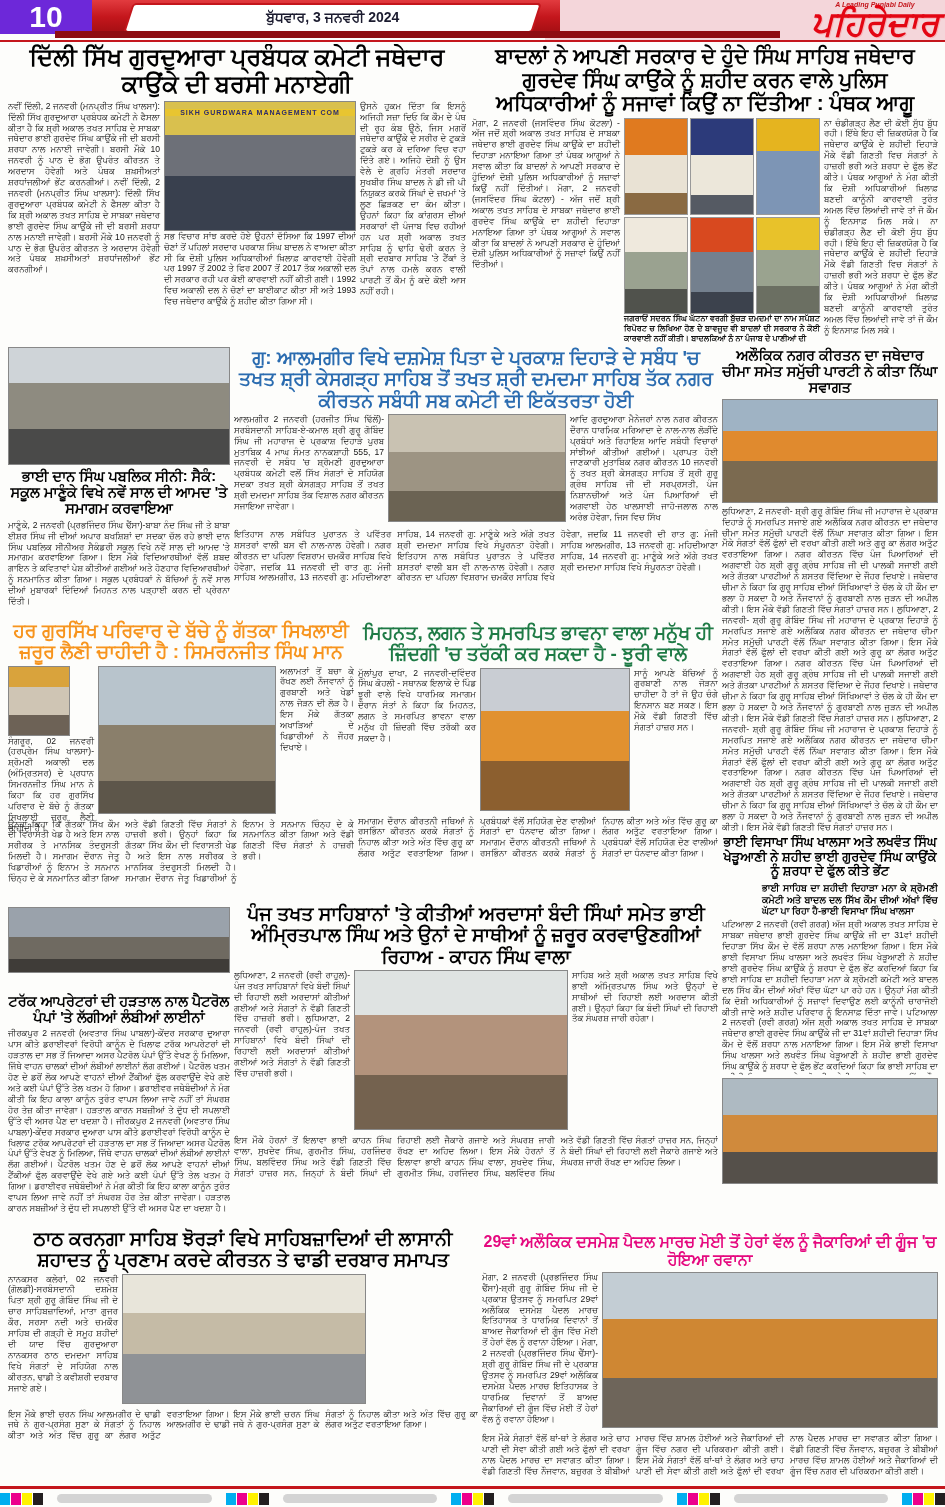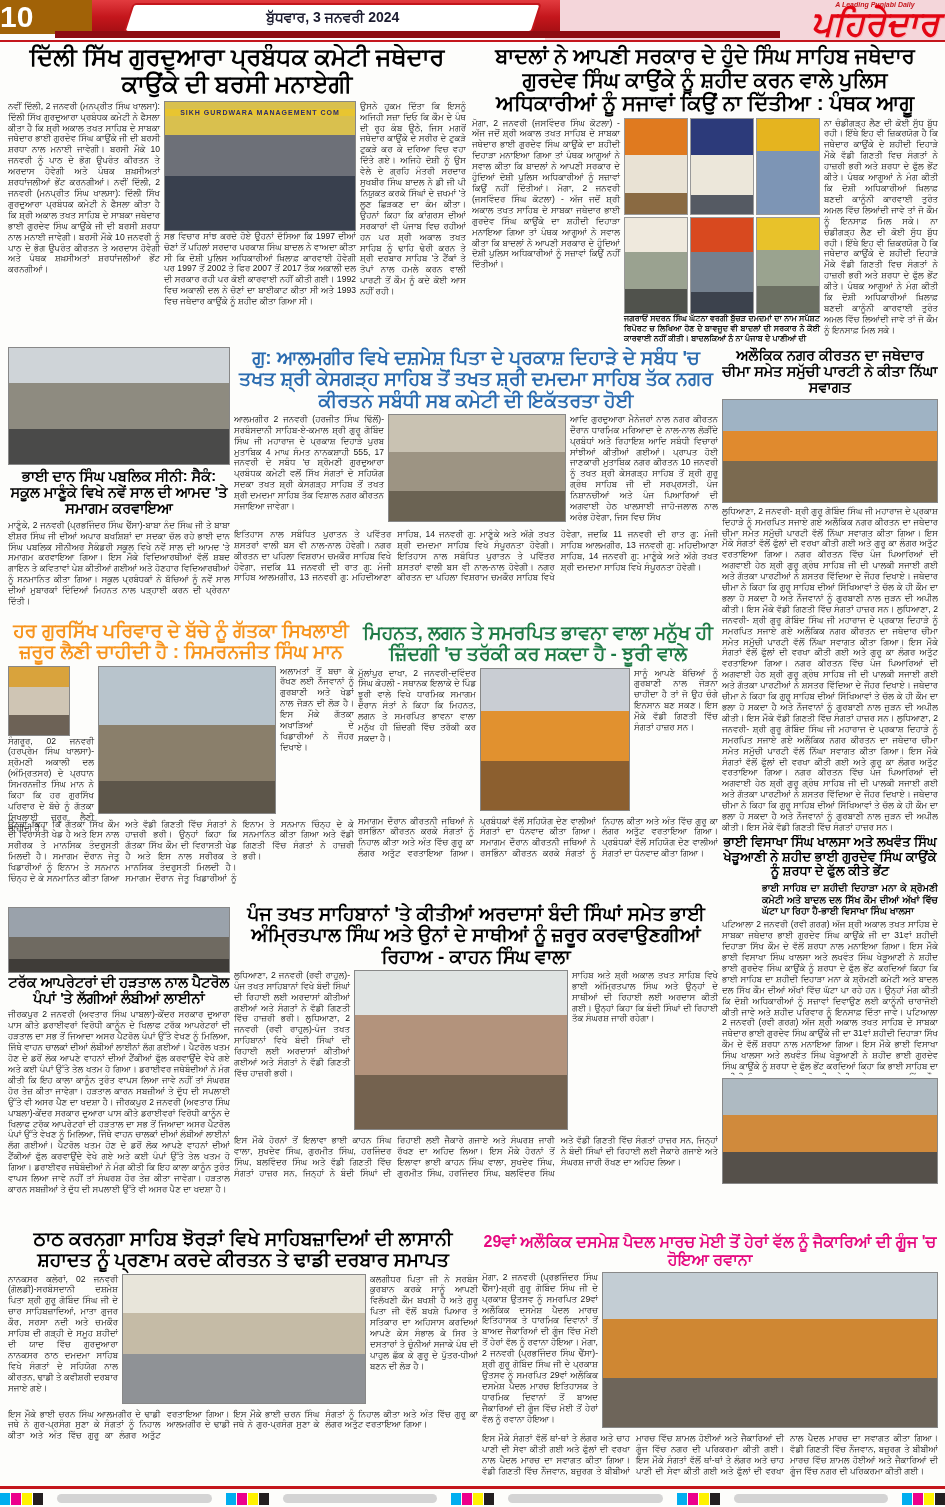--- a/index.html
+++ b/index.html
@@ -2,22 +2,22 @@
 <html><head>
 <meta charset="utf-8">
 <style>
   html,body{margin:0;padding:0;background:#e9e9e9;}
   .page{position:relative;width:945px;height:1507px;background:#fdfdfb;margin:0 auto;
         font-family:"Liberation Sans",sans-serif;overflow:hidden;}
   
   .hdr-red{position:absolute;left:0;top:0;width:560px;height:31px;
            background:linear-gradient(180deg,#e23b3f 0,#c4161c 55%,#a80f14 100%);}
   .hdr-pink{position:absolute;left:545px;top:0;width:400px;height:40px;background:#f4d6da;}
-  .pagenum{position:absolute;left:0;top:0;width:92px;height:34px;background:#a16207;color:#fff;
-           font-size:30px;font-weight:bold;line-height:34px;}
+  .pagenum{position:absolute;left:0;top:0;width:92px;height:34px;background:#6d28d9;color:#fff;
+           font-size:30px;font-weight:bold;text-align:center;line-height:34px;}
   .datebox{position:absolute;left:128px;top:3px;width:405px;height:26px;background:#fff;
            border:2px solid #c4161c;transform:skewX(-18deg);border-radius:4px;}
   .datebox span{display:block;transform:skewX(18deg);text-align:center;font-size:14px;
            font-weight:bold;color:#1b1b2f;line-height:24px;}
   .hdr-underbar{position:absolute;left:55px;top:31px;width:725px;height:7px;background:#8e0d12;}
   .hdr-rule{position:absolute;left:0;top:40px;width:945px;height:2px;background:#c4161c;}
   .mast{position:absolute;right:6px;top:1px;text-align:center;}
   .tagline{color:#c4161c;font-size:7px;font-weight:bold;font-style:italic;}
   .mast-title{color:#e30613;font-size:34px;font-weight:bold;font-style:italic;line-height:30px;
               text-shadow:1px 1px 0 #f9b3b8;}
@@ -153,21 +153,21 @@
     <div class="row" style="height:145px">
       <div class="body" style="width:118px">ਮੁੱਲਾਂਪੁਰ ਦਾਖਾ, 2 ਜਨਵਰੀ-ਦਵਿੰਦਰ ਸਿੰਘ ਕੋਹਲੀ - ਸਥਾਨਕ ਇਲਾਕੇ ਦੇ ਪਿੰਡ ਝੂਰੀ ਵਾਲੇ ਵਿਖੇ ਧਾਰਮਿਕ ਸਮਾਗਮ ਦੌਰਾਨ ਸੰਤਾਂ ਨੇ ਕਿਹਾ ਕਿ ਮਿਹਨਤ, ਲਗਨ ਤੇ ਸਮਰਪਿਤ ਭਾਵਨਾ ਵਾਲਾ ਮਨੁੱਖ ਹੀ ਜ਼ਿੰਦਗੀ ਵਿੱਚ ਤਰੱਕੀ ਕਰ ਸਕਦਾ ਹੈ।</div>
       <div class="ph ph-saffron" style="width:150px;height:143px"></div>
       <div class="body" style="flex:1">ਸਾਨੂੰ ਆਪਣੇ ਬੱਚਿਆਂ ਨੂੰ ਗੁਰਬਾਣੀ ਨਾਲ ਜੋੜਨਾ ਚਾਹੀਦਾ ਹੈ ਤਾਂ ਜੋ ਉਹ ਚੰਗੇ ਇਨਸਾਨ ਬਣ ਸਕਣ। ਇਸ ਮੌਕੇ ਵੱਡੀ ਗਿਣਤੀ ਵਿੱਚ ਸੰਗਤਾਂ ਹਾਜ਼ਰ ਸਨ।</div>
     </div>
     <div class="body" style="margin-top:3px;column-count:3;column-gap:6px">ਸਮਾਗਮ ਦੌਰਾਨ ਕੀਰਤਨੀ ਜਥਿਆਂ ਨੇ ਰਸਭਿੰਨਾ ਕੀਰਤਨ ਕਰਕੇ ਸੰਗਤਾਂ ਨੂੰ ਨਿਹਾਲ ਕੀਤਾ ਅਤੇ ਅੰਤ ਵਿੱਚ ਗੁਰੂ ਕਾ ਲੰਗਰ ਅਤੁੱਟ ਵਰਤਾਇਆ ਗਿਆ। ਪ੍ਰਬੰਧਕਾਂ ਵੱਲੋਂ ਸਹਿਯੋਗ ਦੇਣ ਵਾਲੀਆਂ ਸੰਗਤਾਂ ਦਾ ਧੰਨਵਾਦ ਕੀਤਾ ਗਿਆ। ਸਮਾਗਮ ਦੌਰਾਨ ਕੀਰਤਨੀ ਜਥਿਆਂ ਨੇ ਰਸਭਿੰਨਾ ਕੀਰਤਨ ਕਰਕੇ ਸੰਗਤਾਂ ਨੂੰ ਨਿਹਾਲ ਕੀਤਾ ਅਤੇ ਅੰਤ ਵਿੱਚ ਗੁਰੂ ਕਾ ਲੰਗਰ ਅਤੁੱਟ ਵਰਤਾਇਆ ਗਿਆ। ਪ੍ਰਬੰਧਕਾਂ ਵੱਲੋਂ ਸਹਿਯੋਗ ਦੇਣ ਵਾਲੀਆਂ ਸੰਗਤਾਂ ਦਾ ਧੰਨਵਾਦ ਕੀਤਾ ਗਿਆ।</div>
   </div>
 
   <div class="art" style="left:8px;top:907px;width:222px;height:318px">
     <div class="ph ph-pump" style="width:100%;height:66px"></div>
-    <div class="hl" style="font-size:14.5px;margin-top:1px">ਟਰੱਕ ਆਪਰੇਟਰਾਂ ਦੀ ਹੜਤਾਲ ਨਾਲ ਪੈਟਰੋਲ ਪੰਪਾਂ 'ਤੇ ਲੱਗੀਆਂ ਲੰਬੀਆਂ ਲਾਈਨਾਂ</div>
+    <div class="hl" style="font-size:14.5px;margin-top:20px">ਟਰੱਕ ਆਪਰੇਟਰਾਂ ਦੀ ਹੜਤਾਲ ਨਾਲ ਪੈਟਰੋਲ ਪੰਪਾਂ 'ਤੇ ਲੱਗੀਆਂ ਲੰਬੀਆਂ ਲਾਈਨਾਂ</div>
     <div class="body">ਜੀਰਕਪੁਰ 2 ਜਨਵਰੀ (ਅਵਤਾਰ ਸਿੰਘ ਪਾਬਲਾ)-ਕੇਂਦਰ ਸਰਕਾਰ ਦੁਆਰਾ ਪਾਸ ਕੀਤੇ ਡਰਾਈਵਰਾਂ ਵਿਰੋਧੀ ਕਾਨੂੰਨ ਦੇ ਖਿਲਾਫ ਟਰੱਕ ਆਪਰੇਟਰਾਂ ਦੀ ਹੜਤਾਲ ਦਾ ਸਭ ਤੋਂ ਜਿਆਦਾ ਅਸਰ ਪੈਟਰੋਲ ਪੰਪਾਂ ਉੱਤੇ ਵੇਖਣ ਨੂੰ ਮਿਲਿਆ, ਜਿੱਥੇ ਵਾਹਨ ਚਾਲਕਾਂ ਦੀਆਂ ਲੰਬੀਆਂ ਲਾਈਨਾਂ ਲੱਗ ਗਈਆਂ। ਪੈਟਰੋਲ ਖਤਮ ਹੋਣ ਦੇ ਡਰੋਂ ਲੋਕ ਆਪਣੇ ਵਾਹਨਾਂ ਦੀਆਂ ਟੈਂਕੀਆਂ ਫੁੱਲ ਕਰਵਾਉਂਦੇ ਵੇਖੇ ਗਏ ਅਤੇ ਕਈ ਪੰਪਾਂ ਉੱਤੇ ਤੇਲ ਖਤਮ ਹੋ ਗਿਆ। ਡਰਾਈਵਰ ਜਥੇਬੰਦੀਆਂ ਨੇ ਮੰਗ ਕੀਤੀ ਕਿ ਇਹ ਕਾਲਾ ਕਾਨੂੰਨ ਤੁਰੰਤ ਵਾਪਸ ਲਿਆ ਜਾਵੇ ਨਹੀਂ ਤਾਂ ਸੰਘਰਸ਼ ਹੋਰ ਤੇਜ਼ ਕੀਤਾ ਜਾਵੇਗਾ। ਹੜਤਾਲ ਕਾਰਨ ਸਬਜ਼ੀਆਂ ਤੇ ਦੁੱਧ ਦੀ ਸਪਲਾਈ ਉੱਤੇ ਵੀ ਅਸਰ ਪੈਣ ਦਾ ਖਦਸ਼ਾ ਹੈ। ਜੀਰਕਪੁਰ 2 ਜਨਵਰੀ (ਅਵਤਾਰ ਸਿੰਘ ਪਾਬਲਾ)-ਕੇਂਦਰ ਸਰਕਾਰ ਦੁਆਰਾ ਪਾਸ ਕੀਤੇ ਡਰਾਈਵਰਾਂ ਵਿਰੋਧੀ ਕਾਨੂੰਨ ਦੇ ਖਿਲਾਫ ਟਰੱਕ ਆਪਰੇਟਰਾਂ ਦੀ ਹੜਤਾਲ ਦਾ ਸਭ ਤੋਂ ਜਿਆਦਾ ਅਸਰ ਪੈਟਰੋਲ ਪੰਪਾਂ ਉੱਤੇ ਵੇਖਣ ਨੂੰ ਮਿਲਿਆ, ਜਿੱਥੇ ਵਾਹਨ ਚਾਲਕਾਂ ਦੀਆਂ ਲੰਬੀਆਂ ਲਾਈਨਾਂ ਲੱਗ ਗਈਆਂ। ਪੈਟਰੋਲ ਖਤਮ ਹੋਣ ਦੇ ਡਰੋਂ ਲੋਕ ਆਪਣੇ ਵਾਹਨਾਂ ਦੀਆਂ ਟੈਂਕੀਆਂ ਫੁੱਲ ਕਰਵਾਉਂਦੇ ਵੇਖੇ ਗਏ ਅਤੇ ਕਈ ਪੰਪਾਂ ਉੱਤੇ ਤੇਲ ਖਤਮ ਹੋ ਗਿਆ। ਡਰਾਈਵਰ ਜਥੇਬੰਦੀਆਂ ਨੇ ਮੰਗ ਕੀਤੀ ਕਿ ਇਹ ਕਾਲਾ ਕਾਨੂੰਨ ਤੁਰੰਤ ਵਾਪਸ ਲਿਆ ਜਾਵੇ ਨਹੀਂ ਤਾਂ ਸੰਘਰਸ਼ ਹੋਰ ਤੇਜ਼ ਕੀਤਾ ਜਾਵੇਗਾ। ਹੜਤਾਲ ਕਾਰਨ ਸਬਜ਼ੀਆਂ ਤੇ ਦੁੱਧ ਦੀ ਸਪਲਾਈ ਉੱਤੇ ਵੀ ਅਸਰ ਪੈਣ ਦਾ ਖਦਸ਼ਾ ਹੈ।</div>
   </div>
 
   <div class="art" style="left:234px;top:903px;width:484px;height:322px">
     <div class="hl" style="font-size:19px">ਪੰਜ ਤਖਤ ਸਾਹਿਬਾਨਾਂ 'ਤੇ ਕੀਤੀਆਂ ਅਰਦਾਸਾਂ ਬੰਦੀ ਸਿੰਘਾਂ ਸਮੇਤ ਭਾਈ ਅੰਮ੍ਰਿਤਪਾਲ ਸਿੰਘ ਅਤੇ ਉਨਾਂ ਦੇ ਸਾਥੀਆਂ ਨੂੰ ਜ਼ਰੂਰ ਕਰਵਾਉਣਗੀਆਂ ਰਿਹਾਅ - ਕਾਹਨ ਸਿੰਘ ਵਾਲਾ</div>
     <div class="row" style="height:162px">
       <div class="body" style="width:116px">ਲੁਧਿਆਣਾ, 2 ਜਨਵਰੀ (ਰਵੀ ਰਾਹੁਲ)-ਪੰਜ ਤਖਤ ਸਾਹਿਬਾਨਾਂ ਵਿਖੇ ਬੰਦੀ ਸਿੰਘਾਂ ਦੀ ਰਿਹਾਈ ਲਈ ਅਰਦਾਸਾਂ ਕੀਤੀਆਂ ਗਈਆਂ ਅਤੇ ਸੰਗਤਾਂ ਨੇ ਵੱਡੀ ਗਿਣਤੀ ਵਿੱਚ ਹਾਜ਼ਰੀ ਭਰੀ। ਲੁਧਿਆਣਾ, 2 ਜਨਵਰੀ (ਰਵੀ ਰਾਹੁਲ)-ਪੰਜ ਤਖਤ ਸਾਹਿਬਾਨਾਂ ਵਿਖੇ ਬੰਦੀ ਸਿੰਘਾਂ ਦੀ ਰਿਹਾਈ ਲਈ ਅਰਦਾਸਾਂ ਕੀਤੀਆਂ ਗਈਆਂ ਅਤੇ ਸੰਗਤਾਂ ਨੇ ਵੱਡੀ ਗਿਣਤੀ ਵਿੱਚ ਹਾਜ਼ਰੀ ਭਰੀ।</div>
       <div class="ph ph-tent" style="width:214px;height:160px"></div>
       <div class="body" style="flex:1">ਸਾਹਿਬ ਅਤੇ ਸ਼੍ਰੀ ਅਕਾਲ ਤਖਤ ਸਾਹਿਬ ਵਿਖੇ ਭਾਈ ਅੰਮ੍ਰਿਤਪਾਲ ਸਿੰਘ ਅਤੇ ਉਨ੍ਹਾਂ ਦੇ ਸਾਥੀਆਂ ਦੀ ਰਿਹਾਈ ਲਈ ਅਰਦਾਸ ਕੀਤੀ ਗਈ। ਉਨ੍ਹਾਂ ਕਿਹਾ ਕਿ ਬੰਦੀ ਸਿੰਘਾਂ ਦੀ ਰਿਹਾਈ ਤੱਕ ਸੰਘਰਸ਼ ਜਾਰੀ ਰਹੇਗਾ।</div>
     </div>
@@ -179,21 +179,20 @@
     <div class="deck">ਭਾਈ ਸਾਹਿਬ ਦਾ ਸ਼ਹੀਦੀ ਦਿਹਾੜਾ ਮਨਾ ਕੇ ਸ਼੍ਰੋਮਣੀ ਕਮੇਟੀ ਅਤੇ ਬਾਦਲ ਦਲ ਸਿੱਖ ਕੌਮ ਦੀਆਂ ਅੱਖਾਂ ਵਿੱਚ ਘੱਟਾ ਪਾ ਰਿਹਾ ਹੈ-ਭਾਈ ਵਿਸਾਖਾ ਸਿੰਘ ਖਾਲਸਾ</div>
     <div class="body" style="margin-top:2px;height:156px;overflow:hidden">ਪਟਿਆਲਾ 2 ਜਨਵਰੀ (ਰਵੀ ਗਰਗ) ਅੱਜ ਸ਼੍ਰੀ ਅਕਾਲ ਤਖਤ ਸਾਹਿਬ ਦੇ ਸਾਬਕਾ ਜਥੇਦਾਰ ਭਾਈ ਗੁਰਦੇਵ ਸਿੰਘ ਕਾਉਂਕੇ ਜੀ ਦਾ 31ਵਾਂ ਸ਼ਹੀਦੀ ਦਿਹਾੜਾ ਸਿੱਖ ਕੌਮ ਦੇ ਵੱਲੋਂ ਸ਼ਰਧਾ ਨਾਲ ਮਨਾਇਆ ਗਿਆ। ਇਸ ਮੌਕੇ ਭਾਈ ਵਿਸਾਖਾ ਸਿੰਘ ਖਾਲਸਾ ਅਤੇ ਲਖਵੰਤ ਸਿੰਘ ਖੇੜੂਆਣੀ ਨੇ ਸ਼ਹੀਦ ਭਾਈ ਗੁਰਦੇਵ ਸਿੰਘ ਕਾਉਂਕੇ ਨੂੰ ਸ਼ਰਧਾ ਦੇ ਫੁੱਲ ਭੇਂਟ ਕਰਦਿਆਂ ਕਿਹਾ ਕਿ ਭਾਈ ਸਾਹਿਬ ਦਾ ਸ਼ਹੀਦੀ ਦਿਹਾੜਾ ਮਨਾ ਕੇ ਸ਼੍ਰੋਮਣੀ ਕਮੇਟੀ ਅਤੇ ਬਾਦਲ ਦਲ ਸਿੱਖ ਕੌਮ ਦੀਆਂ ਅੱਖਾਂ ਵਿੱਚ ਘੱਟਾ ਪਾ ਰਹੇ ਹਨ। ਉਨ੍ਹਾਂ ਮੰਗ ਕੀਤੀ ਕਿ ਦੋਸ਼ੀ ਅਧਿਕਾਰੀਆਂ ਨੂੰ ਸਜ਼ਾਵਾਂ ਦਿਵਾਉਣ ਲਈ ਕਾਨੂੰਨੀ ਚਾਰਾਜੋਈ ਕੀਤੀ ਜਾਵੇ ਅਤੇ ਸ਼ਹੀਦ ਪਰਿਵਾਰ ਨੂੰ ਇਨਸਾਫ਼ ਦਿੱਤਾ ਜਾਵੇ। ਪਟਿਆਲਾ 2 ਜਨਵਰੀ (ਰਵੀ ਗਰਗ) ਅੱਜ ਸ਼੍ਰੀ ਅਕਾਲ ਤਖਤ ਸਾਹਿਬ ਦੇ ਸਾਬਕਾ ਜਥੇਦਾਰ ਭਾਈ ਗੁਰਦੇਵ ਸਿੰਘ ਕਾਉਂਕੇ ਜੀ ਦਾ 31ਵਾਂ ਸ਼ਹੀਦੀ ਦਿਹਾੜਾ ਸਿੱਖ ਕੌਮ ਦੇ ਵੱਲੋਂ ਸ਼ਰਧਾ ਨਾਲ ਮਨਾਇਆ ਗਿਆ। ਇਸ ਮੌਕੇ ਭਾਈ ਵਿਸਾਖਾ ਸਿੰਘ ਖਾਲਸਾ ਅਤੇ ਲਖਵੰਤ ਸਿੰਘ ਖੇੜੂਆਣੀ ਨੇ ਸ਼ਹੀਦ ਭਾਈ ਗੁਰਦੇਵ ਸਿੰਘ ਕਾਉਂਕੇ ਨੂੰ ਸ਼ਰਧਾ ਦੇ ਫੁੱਲ ਭੇਂਟ ਕਰਦਿਆਂ ਕਿਹਾ ਕਿ ਭਾਈ ਸਾਹਿਬ ਦਾ ਸ਼ਹੀਦੀ ਦਿਹਾੜਾ ਮਨਾ ਕੇ ਸ਼੍ਰੋਮਣੀ ਕਮੇਟੀ ਅਤੇ ਬਾਦਲ ਦਲ ਸਿੱਖ ਕੌਮ ਦੀਆਂ ਅੱਖਾਂ ਵਿੱਚ ਘੱਟਾ ਪਾ ਰਹੇ ਹਨ। ਉਨ੍ਹਾਂ ਮੰਗ ਕੀਤੀ ਕਿ ਦੋਸ਼ੀ ਅਧਿਕਾਰੀਆਂ ਨੂੰ ਸਜ਼ਾਵਾਂ ਦਿਵਾਉਣ ਲਈ ਕਾਨੂੰਨੀ ਚਾਰਾਜੋਈ ਕੀਤੀ ਜਾਵੇ ਅਤੇ ਸ਼ਹੀਦ ਪਰਿਵਾਰ ਨੂੰ ਇਨਸਾਫ਼ ਦਿੱਤਾ ਜਾਵੇ।</div>
     <div class="ph ph-group" style="width:100%;height:106px;margin-top:3px"></div>
   </div>
 
   <div class="art" style="left:8px;top:1228px;width:470px;height:256px">
     <div class="hl" style="font-size:19px">ਠਾਠ ਕਰਨਗਾ ਸਾਹਿਬ ਝੋਰੜਾਂ ਵਿਖੇ ਸਾਹਿਬਜ਼ਾਦਿਆਂ ਦੀ ਲਾਸਾਨੀ ਸ਼ਹਾਦਤ ਨੂੰ ਪ੍ਰਣਾਮ ਕਰਦੇ ਕੀਰਤਨ ਤੇ ਢਾਡੀ ਦਰਬਾਰ ਸਮਾਪਤ</div>
     <div class="row" style="height:132px">
       <div class="body" style="width:110px">ਨਾਨਕਸਰ ਕਲੇਰਾਂ, 02 ਜਨਵਰੀ (ਗੋਲਡੀ)-ਸਰਬੰਸਦਾਨੀ ਦਸ਼ਮੇਸ਼ ਪਿਤਾ ਸ਼੍ਰੀ ਗੁਰੂ ਗੋਬਿੰਦ ਸਿੰਘ ਜੀ ਦੇ ਚਾਰ ਸਾਹਿਬਜ਼ਾਦਿਆਂ, ਮਾਤਾ ਗੁਜਰ ਕੌਰ, ਸਰਸਾ ਨਦੀ ਅਤੇ ਚਮਕੌਰ ਸਾਹਿਬ ਦੀ ਗੜ੍ਹੀ ਦੇ ਸਮੂਹ ਸ਼ਹੀਦਾਂ ਦੀ ਯਾਦ ਵਿੱਚ ਗੁਰਦੁਆਰਾ ਨਾਨਕਸਰ ਠਾਠ ਦਮਦਮਾ ਸਾਹਿਬ ਵਿਖੇ ਸੰਗਤਾਂ ਦੇ ਸਹਿਯੋਗ ਨਾਲ ਕੀਰਤਨ, ਢਾਡੀ ਤੇ ਕਵੀਸ਼ਰੀ ਦਰਬਾਰ ਸਜਾਏ ਗਏ।</div>
       <div class="ph ph-kirtan" style="width:244px;height:130px"></div>
-      <div class="body" style="flex:1">ਕਲਗੀਧਰ ਪਿਤਾ ਜੀ ਨੇ ਸਰਬੰਸ ਕੁਰਬਾਨ ਕਰਕੇ ਸਾਨੂੰ ਆਪਣੀ ਵਿਲੱਖਣੀ ਕੌਮ ਬਖਸ਼ੀ ਹੈ ਅਤੇ ਗੁਰੂ ਪਿਤਾ ਜੀ ਵੱਲੋਂ ਬਖਸ਼ੇ ਪਿਆਰ ਤੇ ਸਤਿਕਾਰ ਦਾ ਅਹਿਸਾਸ ਕਰਦਿਆਂ ਆਪਣੇ ਕੇਸ ਸੰਭਾਲ ਕੇ ਸਿਰ ਤੇ ਦਸਤਾਰਾਂ ਤੇ ਚੁੰਨੀਆਂ ਸਜਾਕੇ ਪੰਥ ਦੀ ਪਾਹੁਲ ਛੱਕ ਕੇ ਗੁਰੂ ਦੇ ਪੁੱਤਰ-ਧੀਆਂ ਬਣਨ ਦੀ ਲੋੜ ਹੈ।</div>
     </div>
     <div class="body" style="margin-top:3px;column-count:3;column-gap:6px">ਇਸ ਮੌਕੇ ਭਾਈ ਚਰਨ ਸਿੰਘ ਆਲਮਗੀਰ ਦੇ ਢਾਡੀ ਜਥੇ ਨੇ ਗੁਰ-ਪ੍ਰਸੰਗ ਸੁਣਾ ਕੇ ਸੰਗਤਾਂ ਨੂੰ ਨਿਹਾਲ ਕੀਤਾ ਅਤੇ ਅੰਤ ਵਿੱਚ ਗੁਰੂ ਕਾ ਲੰਗਰ ਅਤੁੱਟ ਵਰਤਾਇਆ ਗਿਆ। ਇਸ ਮੌਕੇ ਭਾਈ ਚਰਨ ਸਿੰਘ ਆਲਮਗੀਰ ਦੇ ਢਾਡੀ ਜਥੇ ਨੇ ਗੁਰ-ਪ੍ਰਸੰਗ ਸੁਣਾ ਕੇ ਸੰਗਤਾਂ ਨੂੰ ਨਿਹਾਲ ਕੀਤਾ ਅਤੇ ਅੰਤ ਵਿੱਚ ਗੁਰੂ ਕਾ ਲੰਗਰ ਅਤੁੱਟ ਵਰਤਾਇਆ ਗਿਆ।</div>
   </div>
 
   <div class="art" style="left:482px;top:1233px;width:456px;height:251px">
     <div class="hl" style="font-size:16px;color:#e5097f">29ਵਾਂ ਅਲੌਕਿਕ ਦਸਮੇਸ਼ ਪੈਦਲ ਮਾਰਚ ਮੋਈ ਤੋਂ ਹੇਰਾਂ ਵੱਲ ਨੂੰ ਜੈਕਾਰਿਆਂ ਦੀ ਗੂੰਜ 'ਚ ਹੋਇਆ ਰਵਾਨਾ</div>
     <div class="row" style="height:158px">
       <div class="body" style="width:116px">ਮੋਗਾ, 2 ਜਨਵਰੀ (ਪ੍ਰਭਜਿੰਦਰ ਸਿੰਘ ਢੈਂਸਾ)-ਸ਼੍ਰੀ ਗੁਰੂ ਗੋਬਿੰਦ ਸਿੰਘ ਜੀ ਦੇ ਪ੍ਰਕਾਸ਼ ਉਤਸਵ ਨੂੰ ਸਮਰਪਿਤ 29ਵਾਂ ਅਲੌਕਿਕ ਦਸਮੇਸ਼ ਪੈਦਲ ਮਾਰਚ ਇਤਿਹਾਸਕ ਤੇ ਧਾਰਮਿਕ ਦਿਵਾਨਾਂ ਤੋਂ ਬਾਅਦ ਜੈਕਾਰਿਆਂ ਦੀ ਗੂੰਜ ਵਿੱਚ ਮੋਈ ਤੋਂ ਹੇਰਾਂ ਵੱਲ ਨੂੰ ਰਵਾਨਾ ਹੋਇਆ। ਮੋਗਾ, 2 ਜਨਵਰੀ (ਪ੍ਰਭਜਿੰਦਰ ਸਿੰਘ ਢੈਂਸਾ)-ਸ਼੍ਰੀ ਗੁਰੂ ਗੋਬਿੰਦ ਸਿੰਘ ਜੀ ਦੇ ਪ੍ਰਕਾਸ਼ ਉਤਸਵ ਨੂੰ ਸਮਰਪਿਤ 29ਵਾਂ ਅਲੌਕਿਕ ਦਸਮੇਸ਼ ਪੈਦਲ ਮਾਰਚ ਇਤਿਹਾਸਕ ਤੇ ਧਾਰਮਿਕ ਦਿਵਾਨਾਂ ਤੋਂ ਬਾਅਦ ਜੈਕਾਰਿਆਂ ਦੀ ਗੂੰਜ ਵਿੱਚ ਮੋਈ ਤੋਂ ਹੇਰਾਂ ਵੱਲ ਨੂੰ ਰਵਾਨਾ ਹੋਇਆ।</div>
       <div class="ph ph-march" style="flex:1;height:156px"></div>
     </div>

